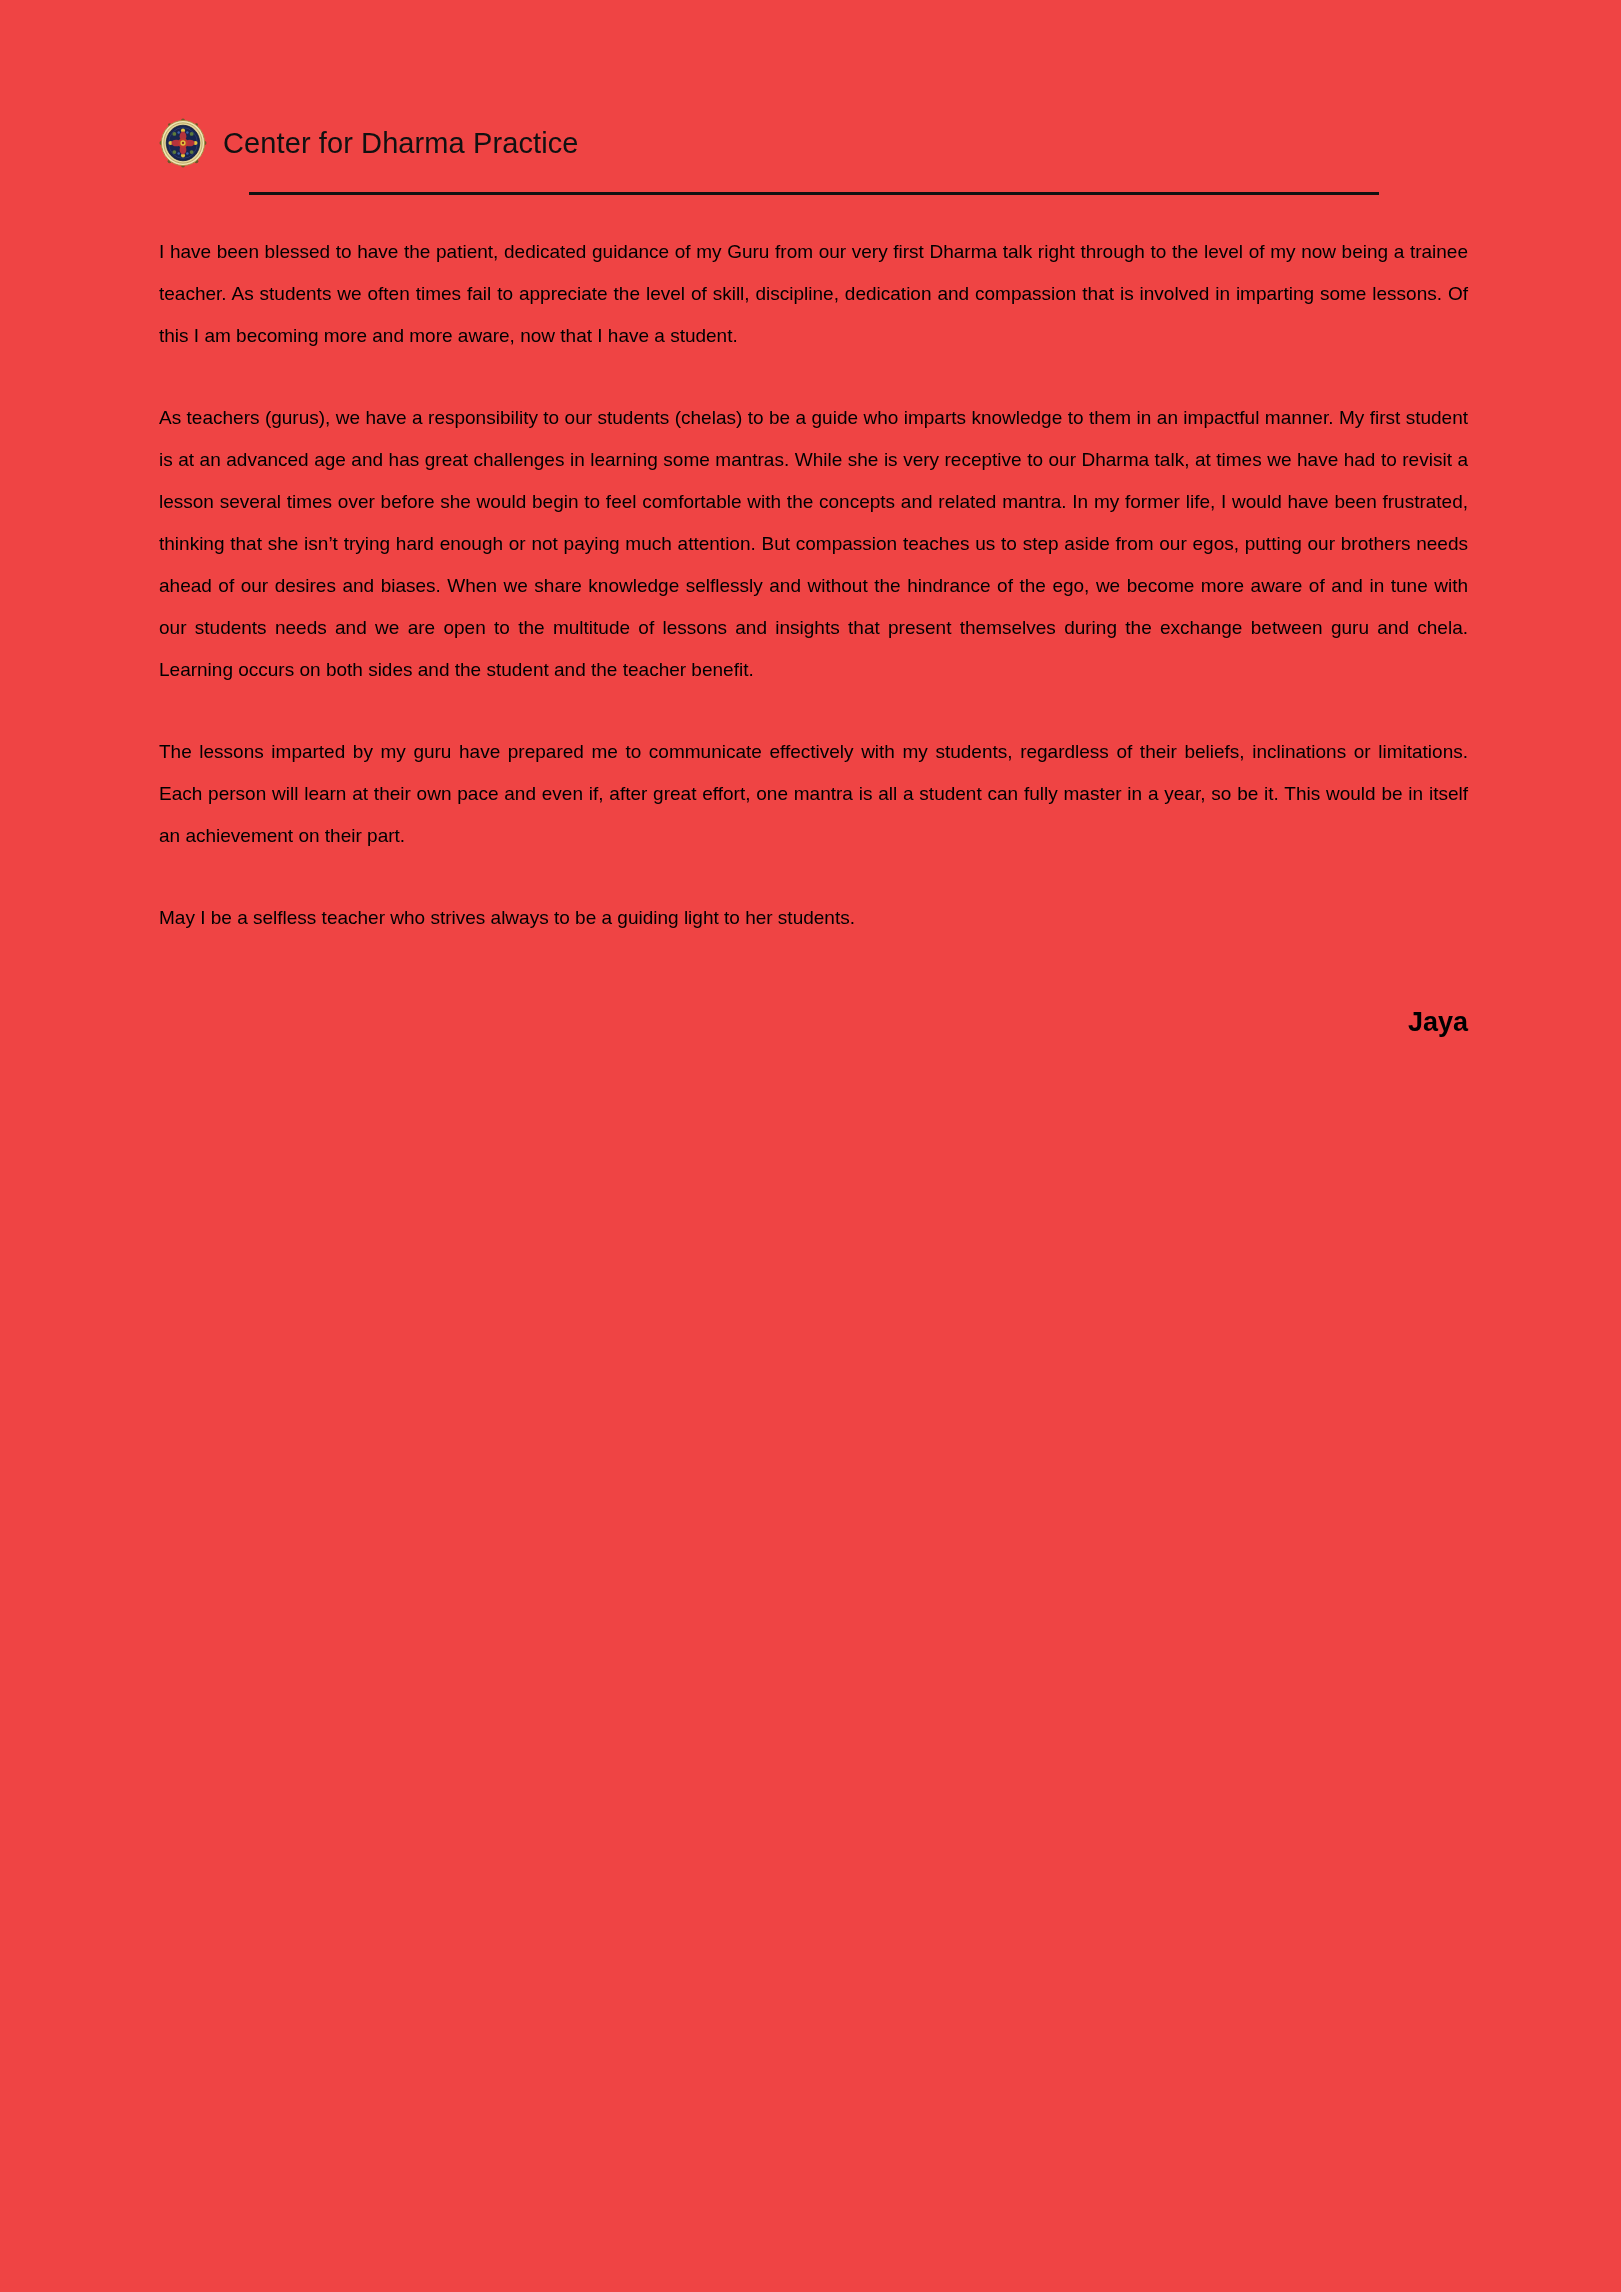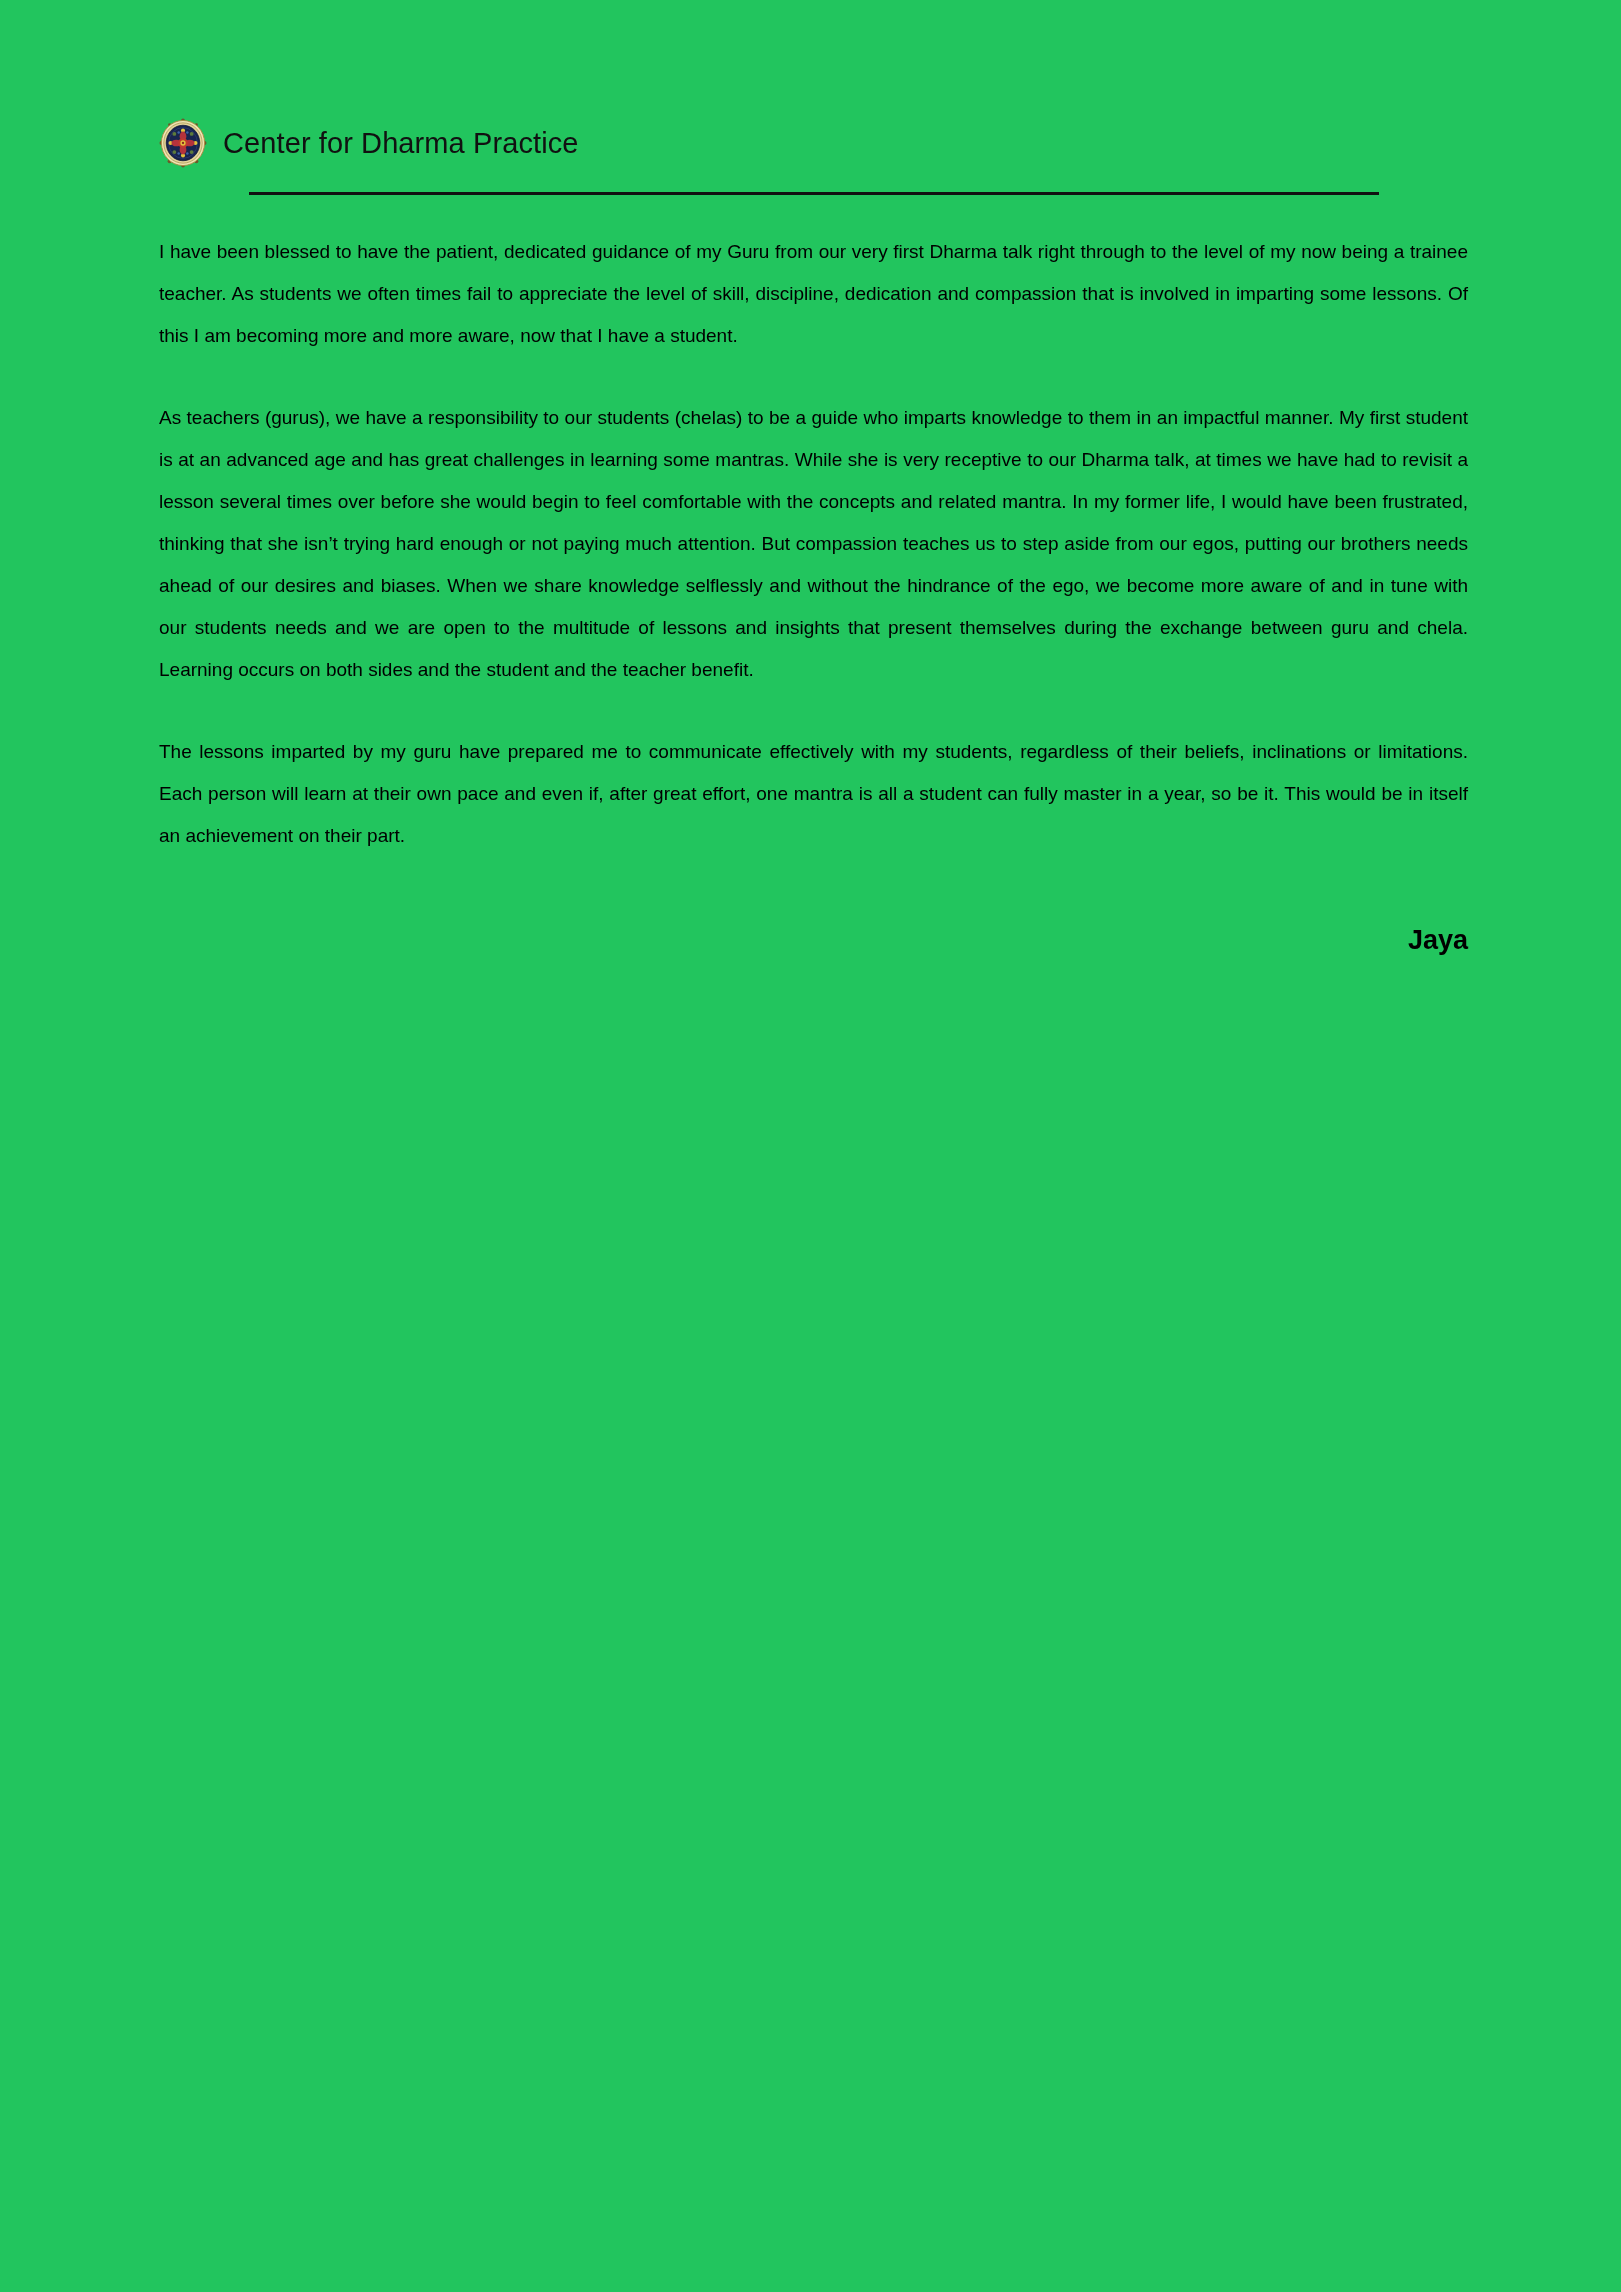--- a/index.html
+++ b/index.html
@@ -5,21 +5,21 @@
   html, body {
     margin: 0;
     padding: 0;
     background: #ffffff;
   }
 
   .page {
     position: relative;
     width: 1621px;
     height: 2293px;
-    background: #22c55e;
+    background: #ef4444;
     margin: 0 auto;
     overflow: hidden;
     font-family: "Liberation Sans", sans-serif;
     color: #000000;
   }
 
   
   .letterhead {
     position: absolute;
     left: 159px;
@@ -163,19 +163,20 @@
 
   <main class="doc-body">
 
 
     <p class="doc-para">I have been blessed to have the patient, dedicated guidance of my Guru from our very first Dharma talk right through to the level of my now being a trainee teacher. As students we often times fail to appreciate the level of skill, discipline, dedication and compassion that is involved in imparting some lessons. Of this I am becoming more and more aware, now that I have a student.</p>
 
     <p class="doc-para">As teachers (gurus), we have a responsibility to our students (chelas) to be a guide who imparts knowledge to them in an impactful manner. My first student is at an advanced age and has great challenges in learning some mantras. While she is very receptive to our Dharma talk, at times we have had to revisit a lesson several times over before she would begin to feel comfortable with the concepts and related mantra. In my former life, I would have been frustrated, thinking that she isn’t trying hard enough or not paying much attention. But compassion teaches us to step aside from our egos, putting our brothers needs ahead of our desires and biases. When we share knowledge selflessly and without the hindrance of the ego, we become more aware of and in tune with our students needs and we are open to the multitude of lessons and insights that present themselves during the exchange between guru and chela. Learning occurs on both sides and the student and the teacher benefit.</p>
 
     <p class="doc-para">The lessons imparted by my guru have prepared me to communicate effectively with my students, regardless of their beliefs, inclinations or limitations. Each person will learn at their own pace and even if, after great effort, one mantra is all a student can fully master in a year, so be it. This would be in itself an achievement on their part.</p>
 
+    <p class="doc-para">May I be a selfless teacher who strives always to be a guiding light to her students.</p>
 
     <p class="doc-signature">Jaya</p>
 
   </main>
 
 </div>
 
 
 </body></html>

